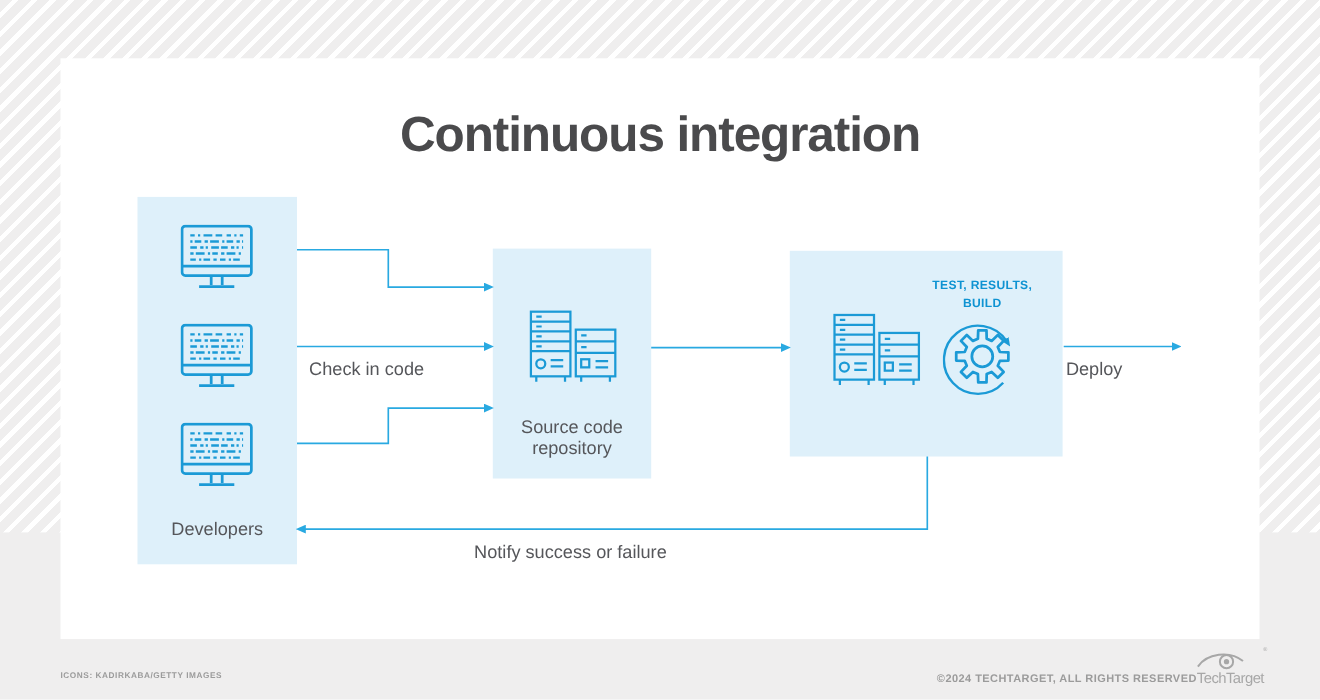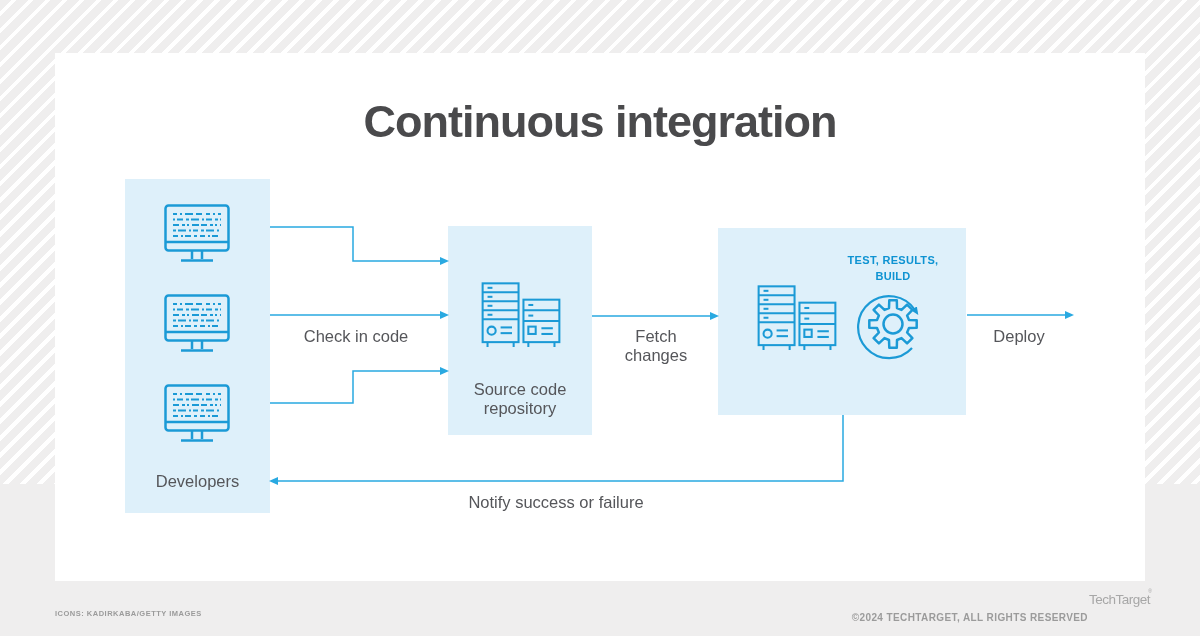--- a/index.html
+++ b/index.html
@@ -28,40 +28,40 @@
   }
   .dev-box{left:125px;top:179px;width:145px;height:334px;}
   .repo-box{left:448px;top:226px;width:144px;height:209px;}
   .build-box{left:718px;top:228px;width:248px;height:187px;}
   .icon{position:absolute;}
   .node-label{
     position:absolute;text-align:center;
     color:#55565a;font-size:16.5px;line-height:19px;
   }
   .edge-label{
-    position:absolute;text-align:center;
+    position:absolute;text-align:left;
     color:#55565a;font-size:16.5px;line-height:19px;
   }
   .badge{
     position:absolute;left:838px;top:253px;width:110px;
     text-align:center;color:#0e93d2;
     font-size:11px;font-weight:bold;line-height:15.5px;letter-spacing:0.3px;
   }
   .connectors{position:absolute;left:0;top:0;pointer-events:none;}
   .footer-credit{
     position:absolute;left:55px;top:609px;
     font-size:7.5px;font-weight:bold;letter-spacing:0.5px;color:#9b9b9b;
   }
   .footer-copy{
     position:absolute;right:112px;top:612px;
     font-size:10px;font-weight:bold;letter-spacing:0.4px;color:#9b9b9b;
   }
   .brand{
     position:absolute;right:50px;top:590px;width:62px;
-    display:flex;flex-direction:row;align-items:center;
+    display:flex;flex-direction:column;
   }
   .brand-text{
     font-size:13.5px;color:#a7a7a7;letter-spacing:-0.5px;margin-top:-1px;
   }
   .brand-mark{
     position:absolute;right:-2px;top:-2px;font-size:5px;color:#a7a7a7;
   }
 </style>
 </head>
 <body>
@@ -219,24 +219,20 @@
   </div>
 
   <div class="badge">
     <div>TEST, RESULTS,</div>
     <div>BUILD</div>
   </div>
 
 
   <div class="edge-label" style="left:281px;top:327px;width:150px">Check in code</div>
 
-  <div class="edge-label" style="left:606px;top:327px;width:100px">
-    <div>Fetch</div>
-    <div>changes</div>
-  </div>
 
   <div class="edge-label" style="left:969px;top:327px;width:100px">Deploy</div>
 
   <div class="edge-label" style="left:431px;top:493px;width:250px">Notify success or failure</div>
 
   <div class="footer-credit">ICONS: KADIRKABA/GETTY IMAGES</div>
   <div class="footer-copy">©2024 TECHTARGET, ALL RIGHTS RESERVED</div>
 
   <div class="brand">
     <svg width="44" height="20" viewBox="0 0 44 20">

